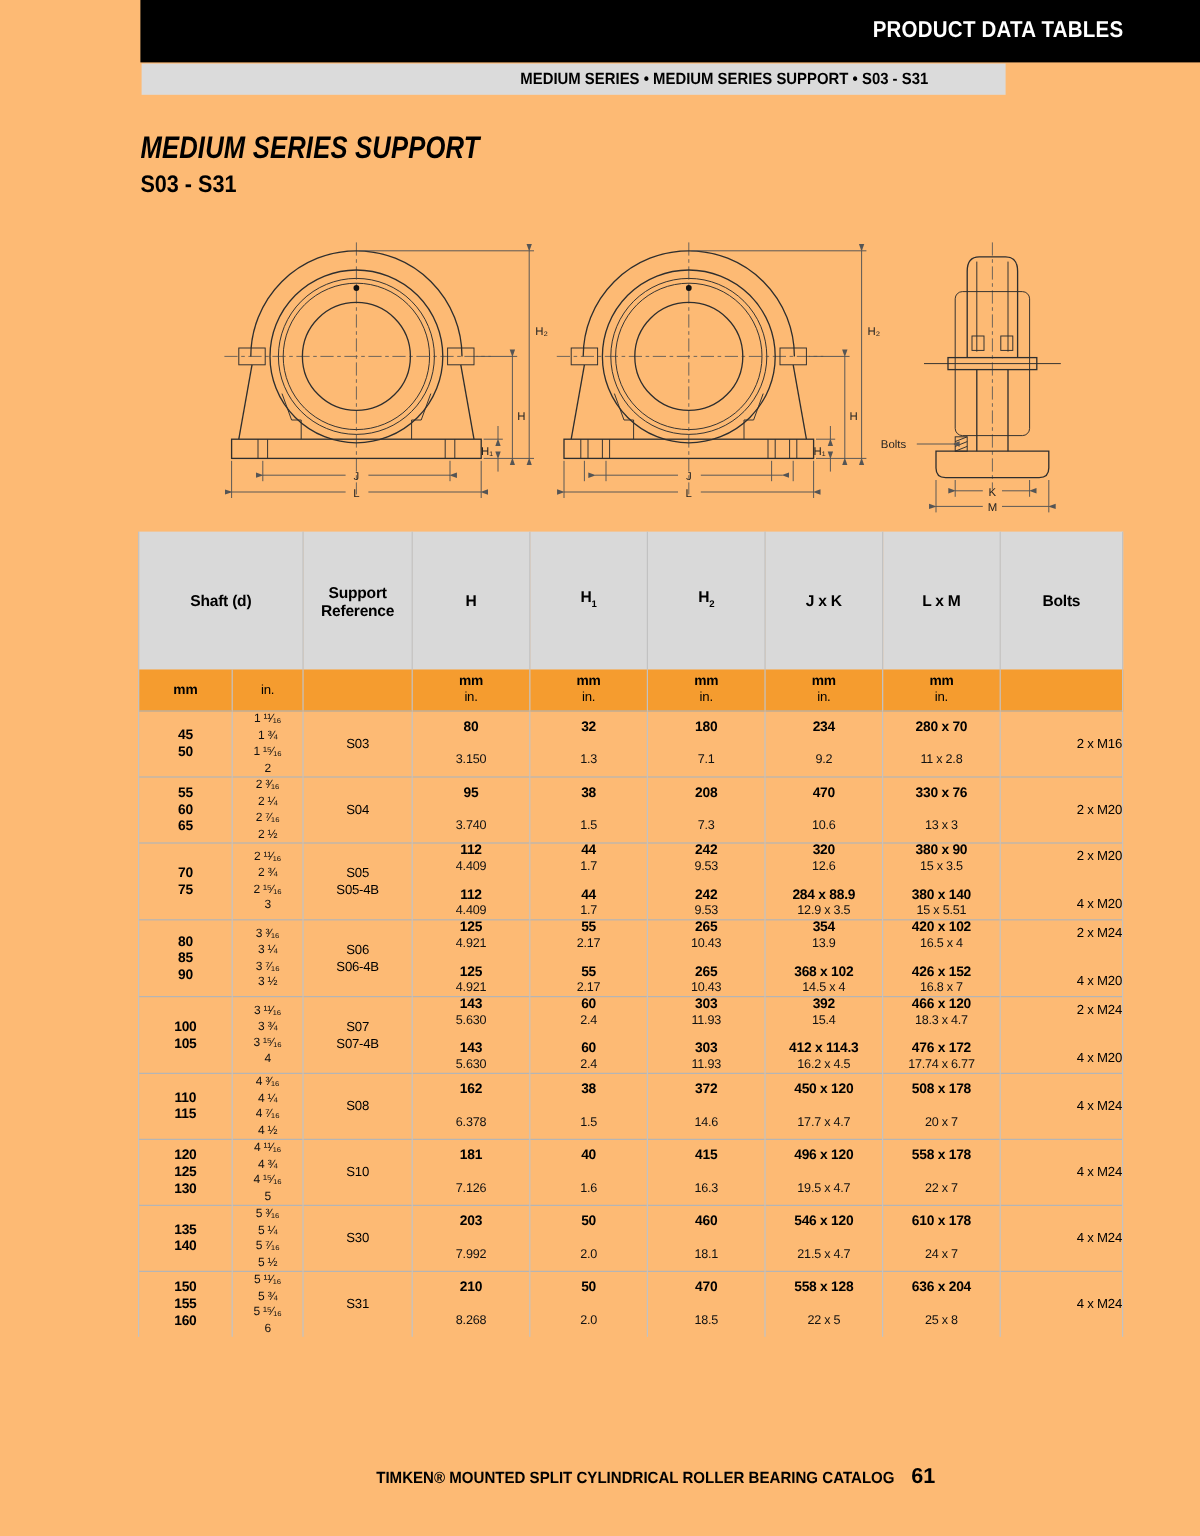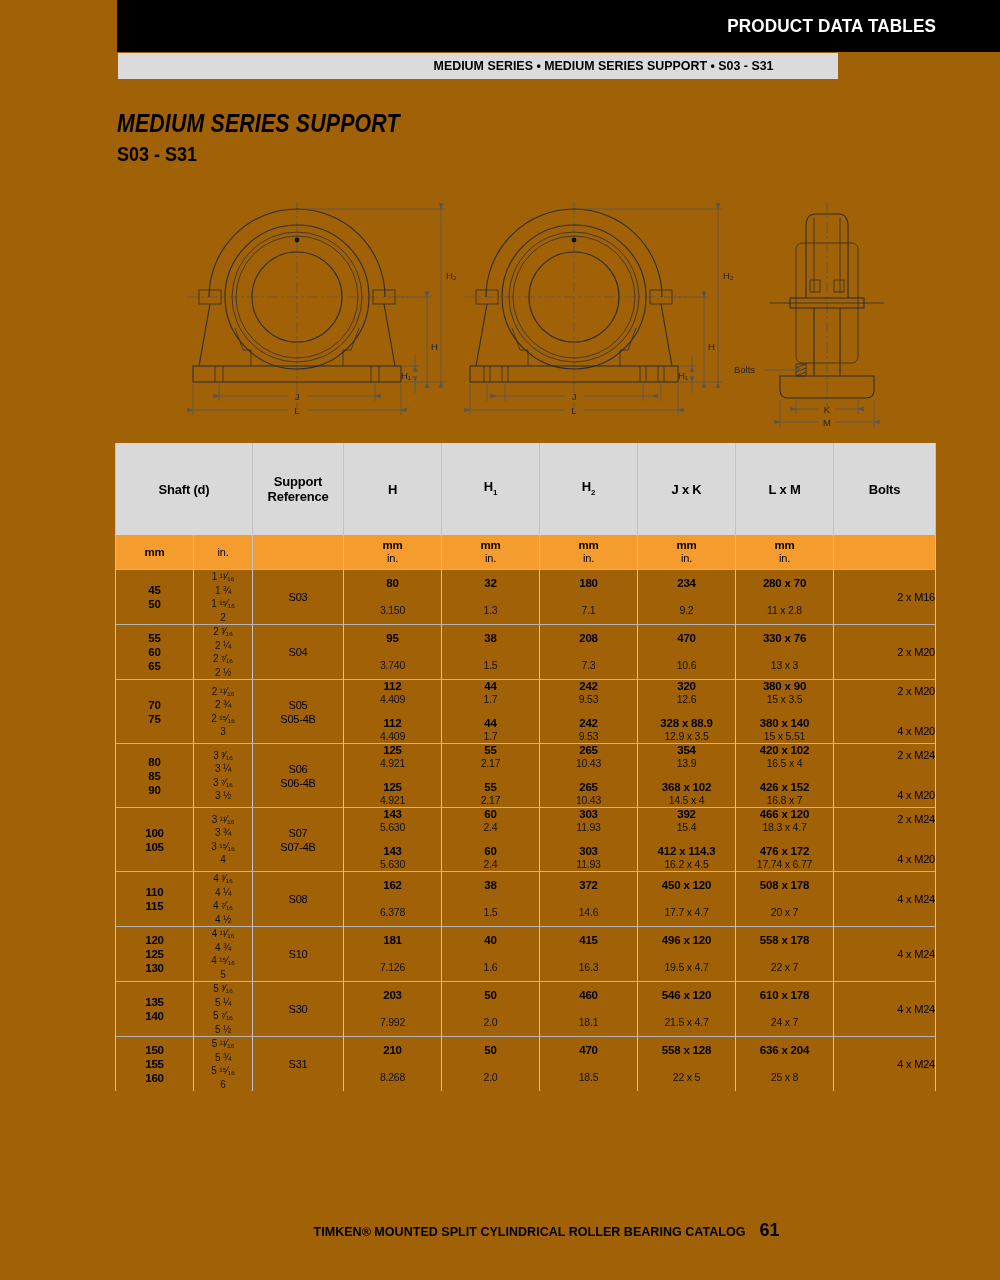--- a/index.html
+++ b/index.html
@@ -1,17 +1,17 @@
 <!DOCTYPE html>
 <html><head>
 <meta charset="utf-8">
 <style>
   html,body{margin:0;padding:0;background:#fff;}
   body{font-family:"Liberation Sans","DejaVu Sans",sans-serif;color:#000;}
-  .page{position:relative;width:1000px;height:1280px;background:#a16207;overflow:hidden;}
+  .page{position:relative;width:1000px;height:1280px;background:#fdba74;overflow:hidden;}
 
   
   .black-band{position:absolute;left:117px;top:0;width:883px;height:52px;background:#000;}
   .black-band .bt{position:absolute;right:64px;top:0;line-height:52px;color:#fff;font-size:19px;
     font-weight:bold;letter-spacing:.2px;transform:scaleX(.9);transform-origin:right center;white-space:nowrap;}
   .gray-band{position:absolute;left:118px;top:53px;width:720px;height:26px;background:#DBDBDB;}
   .gray-band .gt{position:absolute;right:64px;top:0;line-height:26px;color:#000;font-size:13.5px;
     font-weight:bold;transform:scaleX(.92);transform-origin:right center;white-space:nowrap;}
 
   
@@ -30,21 +30,21 @@
   .dwg text{font-family:"Liberation Sans","DejaVu Sans",sans-serif;font-size:9.5px;fill:#222;}
   #dwg1{left:185px;top:200px;width:280px;height:228px;}
   #dwg2{left:462px;top:200px;width:280px;height:228px;}
   #dwg3{left:722px;top:198px;width:220px;height:232px;}
 
   
   .tbl-wrap{position:absolute;left:115px;top:443px;width:820px;}
   table.data{border-collapse:collapse;table-layout:fixed;width:820px;letter-spacing:-.2px;}
   table.data th,table.data td{border-left:1px solid #c2c2c2;border-right:1px solid #c2c2c2;
     text-align:center;vertical-align:middle;padding:0;}
-  thead tr.hd th{background:#D9D9D9;height:92px;font-size:13px;font-weight:600;line-height:15px;}
+  thead tr.hd th{background:#D9D9D9;height:115px;font-size:13px;font-weight:600;line-height:15px;}
   thead tr.un td{background:#F59C2F;height:34px;}
   .un .u-mm{font-weight:bold;font-size:11.5px;line-height:13px;}
   .un .u-in{font-size:11px;line-height:13px;}
   tbody tr{border-top:1px solid #b5b5b5;}
   tbody td{padding:7px 2px;}
   .mm-lines{font-weight:bold;font-size:11.5px;line-height:14px;white-space:pre-line;}
   .in-lines{font-size:10px;line-height:13.5px;white-space:pre-line;color:#111;}
   .ref-lines{font-size:11px;line-height:14px;white-space:pre-line;}
   .vmm{font-weight:bold;font-size:11.5px;line-height:13px;}
   .vin{font-size:10.5px;line-height:13px;color:#111;}
@@ -444,21 +444,21 @@
                 <div class="vmm">242</div>
                 <div class="vin">9.53</div>
               </div>
             </td>
           <td>
             <div class="vblock">
                 <div class="vmm">320</div>
                 <div class="vin">12.6</div>
               </div>
             <div class="vblock">
-                <div class="vmm">328 x 88.9</div>
+                <div class="vmm">284 x 88.9</div>
                 <div class="vin">12.9 x 3.5</div>
               </div>
             </td>
           <td>
             <div class="vblock">
                 <div class="vmm">380 x 90</div>
                 <div class="vin">15 x 3.5</div>
               </div>
             <div class="vblock">
                 <div class="vmm">380 x 140</div>

